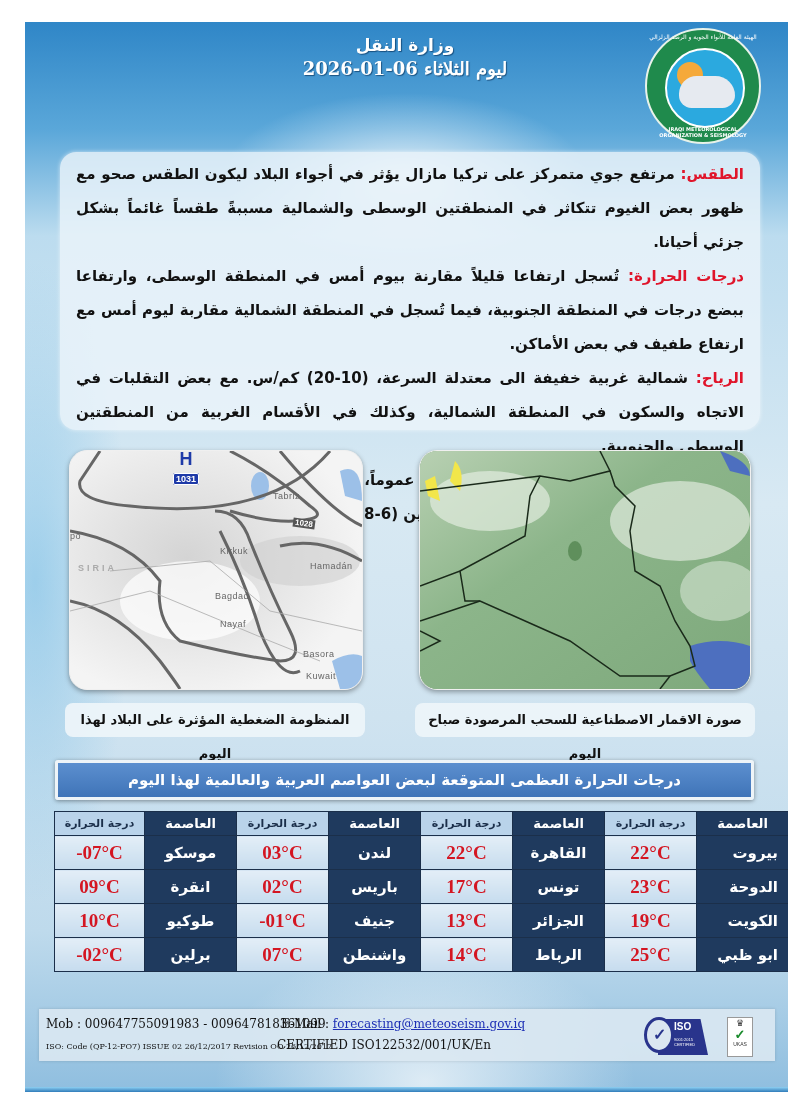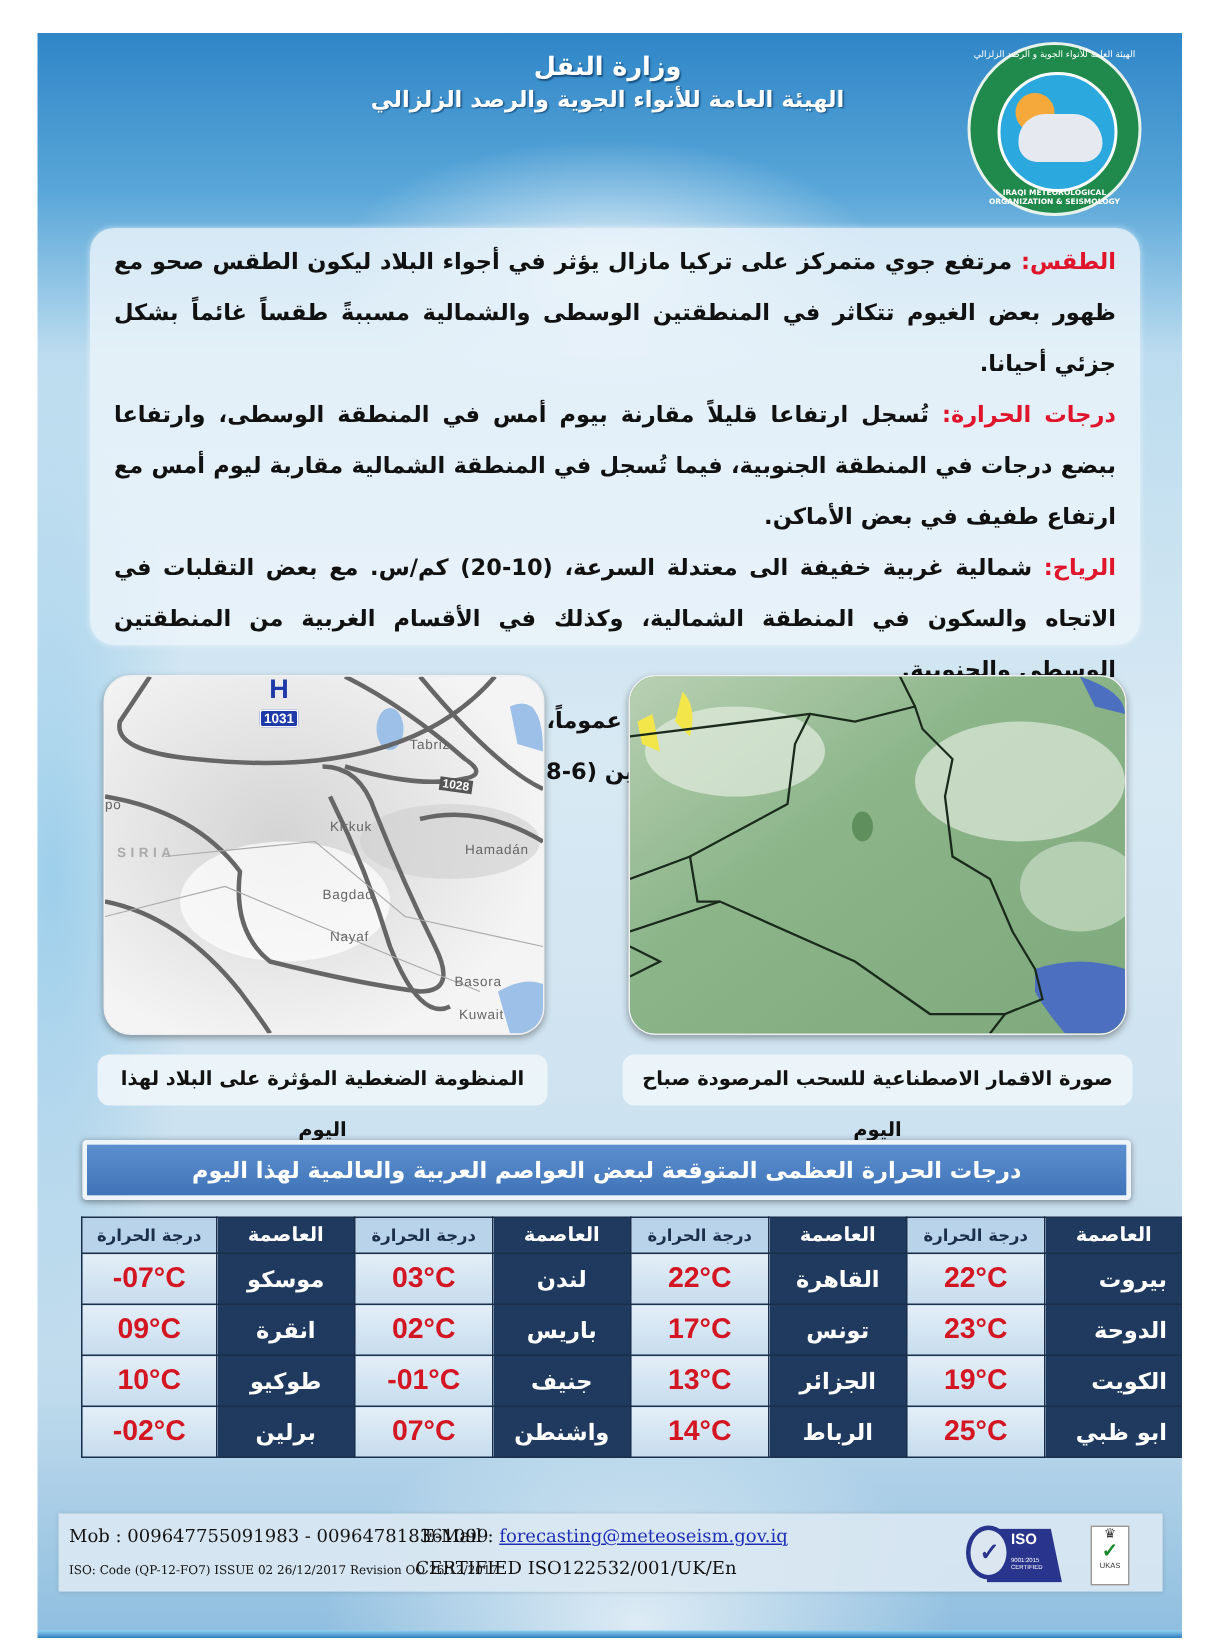--- a/index.html
+++ b/index.html
@@ -143,21 +143,21 @@
   .temps-table th, .temps-table td {
     border: 1px solid #1b2f4a; text-align: center; padding: 0; overflow: hidden; white-space: nowrap;
   }
   .temps-table th { height: 23px; font-size: 12px; font-weight: bold; }
   .temps-table td { height: 33px; font-weight: bold; }
   .temps-table .city-h { background: #1f3a5e; color: #ffffff; font-size: 13px; }
   .temps-table .temp-h { background: #b9d3ea; color: #1b2f4a; font-size: 11px; }
   .temps-table .city { background: #1f3a5e; color: #ffffff; font-size: 15px; }
   .temps-table .temp {
     background: linear-gradient(180deg, #e3eef7, #c6dcee); color: #d41622; font-size: 19px;
-    font-family: Liberation Sans, sans-serif; direction: ltr;
+    font-family: Liberation Serif, serif; direction: ltr;
   }
   .temps-table .city.first { text-align: right; padding-right: 10px; }
 
   
   .footer {
     position: absolute; left: 14px; top: 987px; width: 736px; height: 52px;
     background: rgba(218,232,242,0.9); box-shadow: 0 0 3px rgba(0,0,0,0.15);
     font-family: "DejaVu Serif", serif; color: #111;
   }
   .footer .mob { position: absolute; left: 7px; top: 8px; font-size: 12px; }
@@ -189,21 +189,21 @@
 </style>
 </head>
 <body>
 
 <div class="page">
 
   <div class="header">
 
     <div class="header-text">
       <div class="l1">وزارة النقل</div>
-      <div class="l2">الهيئة العامة للأنواء الجوية والرصد الزلزالي</div>
+      <div class="l4">ليوم الثلاثاء 06-01-2026</div>
     </div>
 
     <div class="logo-right">
       <div class="ring-text-top">الهيئة العامة للأنواء الجوية و الرصد الزلزالي</div>
       <div class="inner">
         <div class="sun"></div>
         <div class="cloud"></div>
       </div>
       <div class="ring-text-bottom">IRAQI METEOROLOGICAL ORGANIZATION &amp; SEISMOLOGY</div>
     </div>

